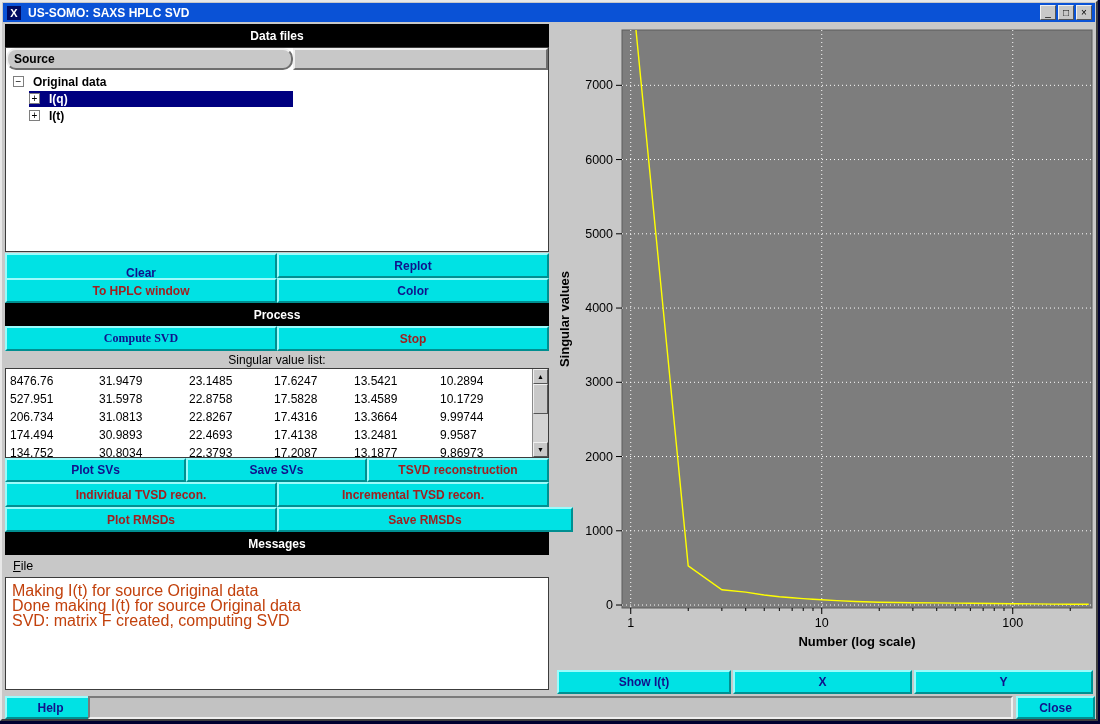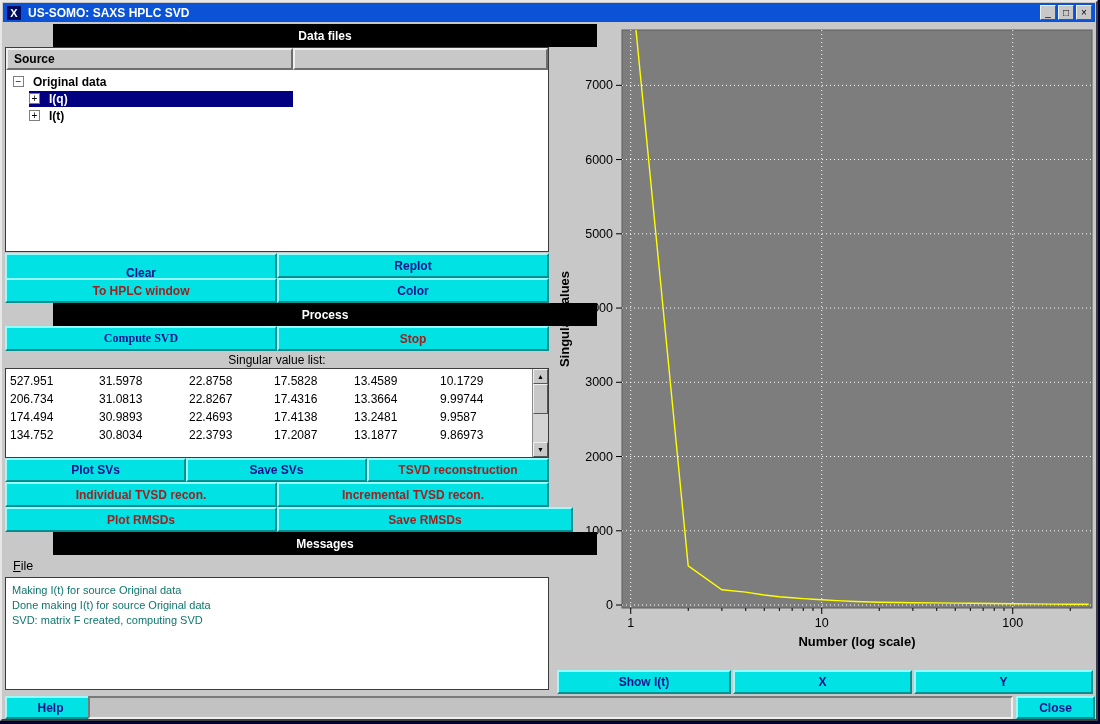--- a/index.html
+++ b/index.html
@@ -27,21 +27,21 @@
   .title-text { color:#fff; font-weight:bold; font-size:12px; margin-left:7px; flex:1; }
   .win-controls { display:flex; margin-right:3px; gap:2px; }
   .win-btn {
     width:16px; height:15px; background:#c8c8c8;
     border:1px solid; border-color:#f0f0f0 #555 #555 #f0f0f0;
     font-size:10px; line-height:13px; text-align:center; color:#000;
   }
   
   .hdr {
     position:absolute; background:#000; color:#fff; font-weight:bold;
-    font-size:12px; display:flex; align-items:center; justify-content:center;margin-left:48px;
+    font-size:12px; display:flex; align-items:center; justify-content:center;
   }
   
   .btn {
     position:absolute; background:#00e2e4;
     border:2px solid; border-color:#9bfbfb #008f91 #008f91 #9bfbfb;
     color:#10128b; font-weight:bold; font-size:12px;
     display:flex; align-items:center; justify-content:center; cursor:default;
   }
   .btn.red { color:#a02020; }
   
@@ -49,21 +49,21 @@
     position:absolute; left:5px; top:47px; width:544px; height:205px;
     border:1px solid #3c3c3c; background:#fff;
   }
   .lv-header { display:flex; height:22px; }
   .lv-h-cell {
     height:22px; background:#c8c8c8;
     border:2px solid; border-color:#efefef #6e6e6e #6e6e6e #efefef;
     font-weight:bold; font-size:12px; color:#000;
     display:flex; align-items:center; padding-left:6px;
   }
-  .lv-h-cell.c1 { width:287px; }
+  .lv-h-cell.c1 { width:287px;border-radius:10px; }
   .lv-h-cell.c2 { flex:1; }
   .lv-body { padding-top:3px; }
   .tree-row { height:17px; display:flex; align-items:center; }
   .tree-row .inner { display:flex; align-items:center; height:16px; }
   .ind-root { width:7px; flex:0 0 auto; }
   .ind-child { width:23px; flex:0 0 auto; }
   .expander {
     width:11px; height:11px; border:1px solid #7e7e7e; background:#fff;
     color:#000; font-size:10px; line-height:9px; text-align:center;
     margin-right:5px; flex:0 0 auto;
@@ -105,21 +105,21 @@
   .menu-bar {
     position:absolute; left:5px; top:555px; width:544px; height:22px;
     display:flex; align-items:center;
   }
   .file-label { font-size:12.5px; color:#000; margin-left:8px; }
   .file-label::first-letter { text-decoration:underline; }
   .messages-box {
     position:absolute; left:5px; top:577px; width:544px; height:113px;
     background:#fff; border:1px solid #3c3c3c; padding:5px 6px; overflow:hidden;
   }
-  .msg-line { color:#0f766e; font-size:11px; line-height:15px; white-space:nowrap; }
+  .msg-line { color:#c2410c; font-size:16px; line-height:15px; white-space:nowrap; }
   
   .plot-wrap { position:absolute; left:549px; top:24px; width:551px; height:644px; }
   svg text { font-family:"Liberation Sans","DejaVu Sans",sans-serif; fill:#000; }
   
   .progress {
     position:absolute; left:88px; top:696px; width:925px; height:23px;
     background:#c2c2c2;
     border:2px solid; border-color:#7a7a7a #f0f0f0 #f0f0f0 #7a7a7a;
   }
 </style>
@@ -177,20 +177,28 @@
 
 <div class="hdr" style="left:5px; top:303px; width:544px; height:23px;">Process</div>
 
 <div class="btn" style="left:5px; top:326px; width:272px; height:25px;font-family:Liberation Serif, serif;">Compute SVD</div>
 <div class="btn red" style="left:277px; top:326px; width:272px; height:25px;">Stop</div>
 
 <div class="sv-caption">Singular value list:</div>
 
 <div class="sv-table">
   <div class="sv-rows" id="sv-rows">
+      <div class="sv-row">
+        <span>8476.76</span>
+        <span>31.9479</span>
+        <span>23.1485</span>
+        <span>17.6247</span>
+        <span>13.5421</span>
+        <span>10.2894</span>
+      </div>
       <div class="sv-row">
         <span>527.951</span>
         <span>31.5978</span>
         <span>22.8758</span>
         <span>17.5828</span>
         <span>13.4589</span>
         <span>10.1729</span>
       </div>
       <div class="sv-row">
         <span>206.734</span>

